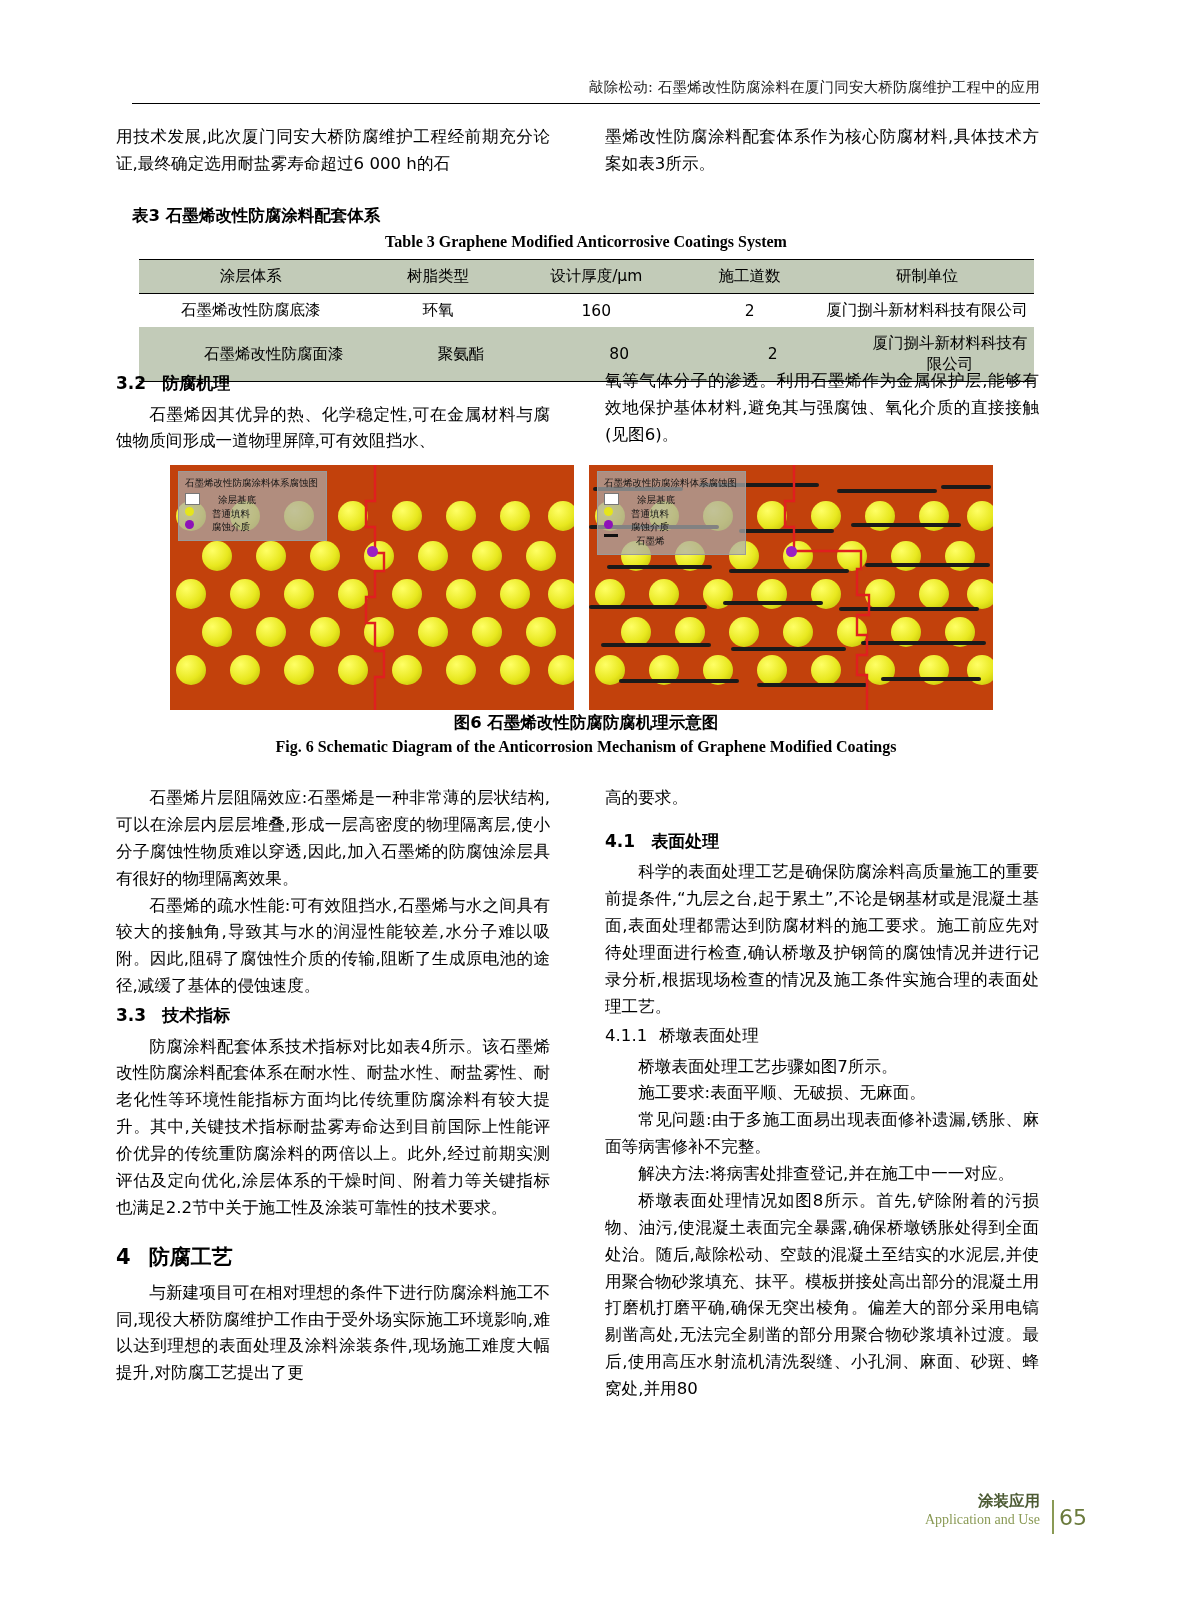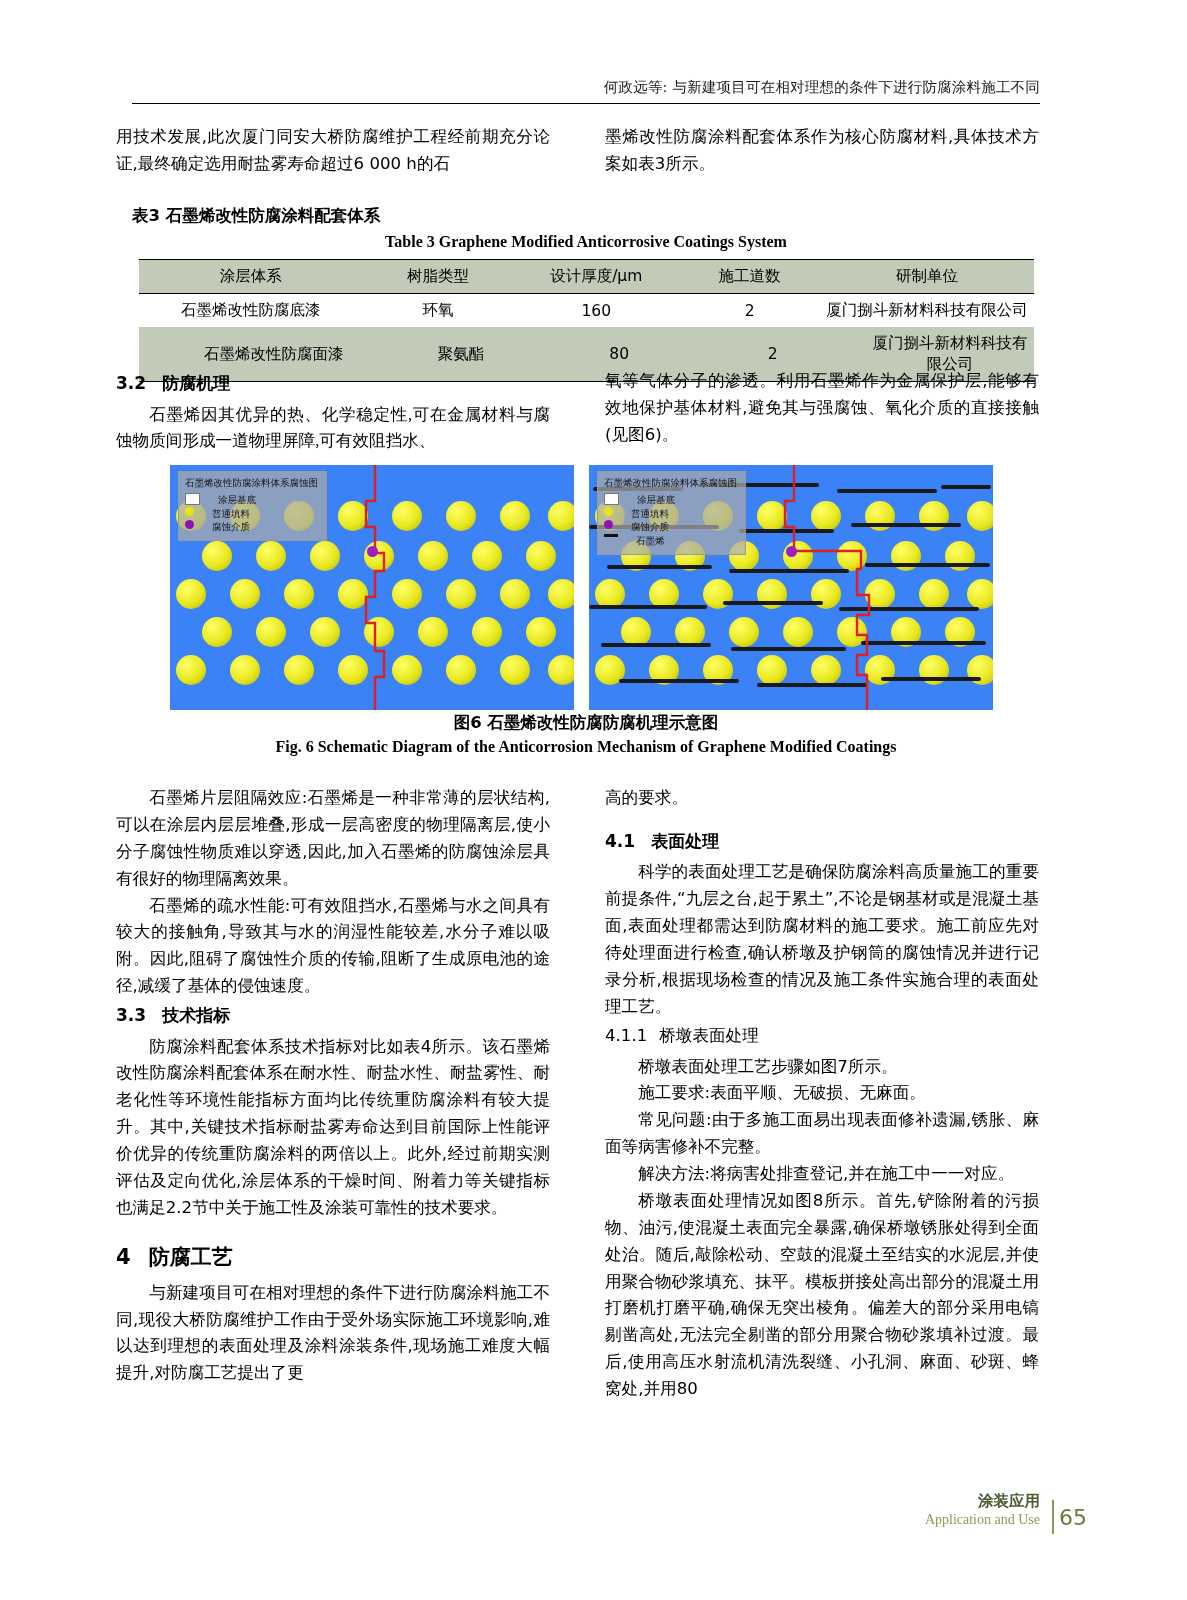--- a/index.html
+++ b/index.html
@@ -133,21 +133,21 @@
     top: 465px;
     width: 823px;
     height: 245px;
   }
   .fig-half {
     position: absolute;
     top: 0;
     width: 404px;
     height: 245px;
     overflow: hidden;
-    background: #3b82f6;
+    background: #c2410c;
   }
   .fig-left  { left: 0; }
   .fig-right { left: 419px; }
   .dots {
     position: absolute;
     left: 0; top: 0;
     width: 404px; height: 245px;
   }
   .dot {
     position: absolute;
@@ -253,21 +253,21 @@
     width: 2px;
     height: 34px;
     background: #8a9a55;
   }
 </style>
 </head>
 <body>
 
 <div class="page">
 
-  <div class="header">何政远等: 与新建项目可在相对理想的条件下进行防腐涂料施工不同</div>
+  <div class="header">敲除松动: 石墨烯改性防腐涂料在厦门同安大桥防腐维护工程中的应用</div>
   <div class="header-rule"></div>
 
   <div class="col col-left seg" style="top:124px;">
     <p class="noindent">用技术发展,此次厦门同安大桥防腐维护工程经前期充分论证,最终确定选用耐盐雾寿命超过6 000 h的石</p>
   </div>
   <div class="col col-right seg" style="top:124px;">
     <p class="noindent">墨烯改性防腐涂料配套体系作为核心防腐材料,具体技术方案如表3所示。</p>
   </div>
 
   <div class="tbl-caption-cn">表3  石墨烯改性防腐涂料配套体系</div>

